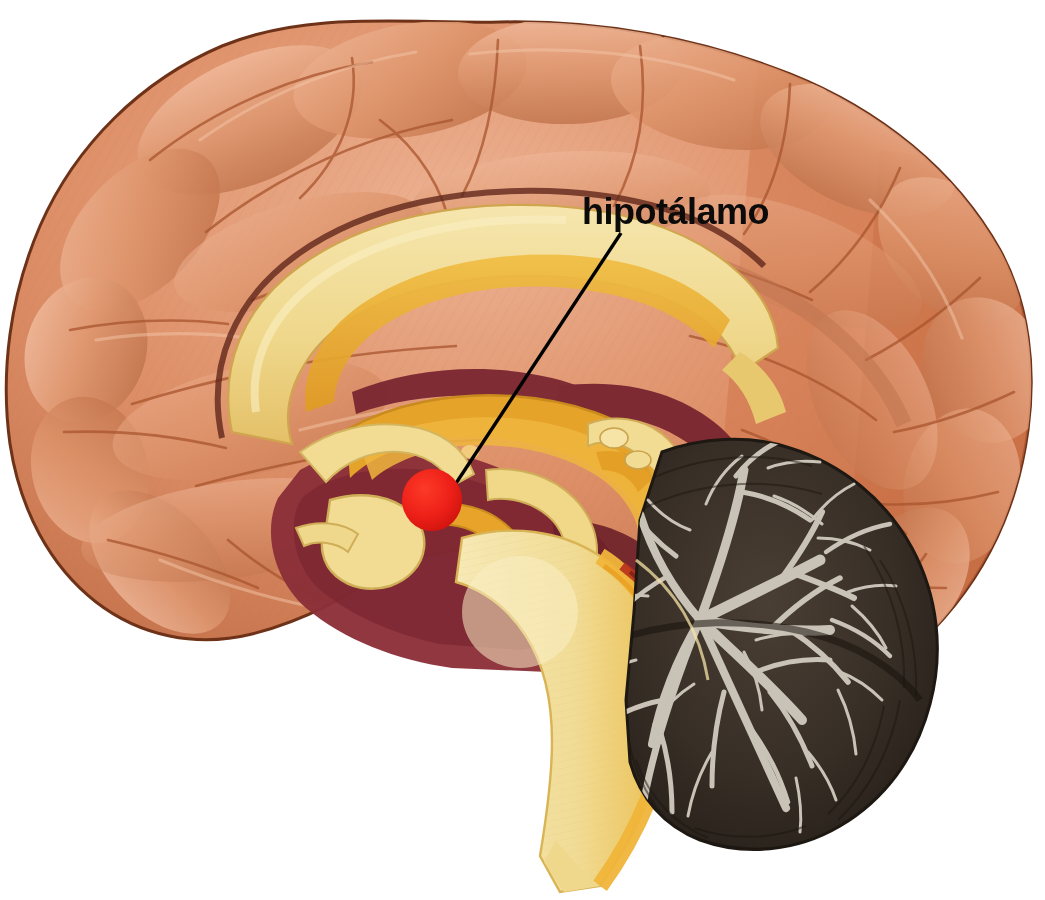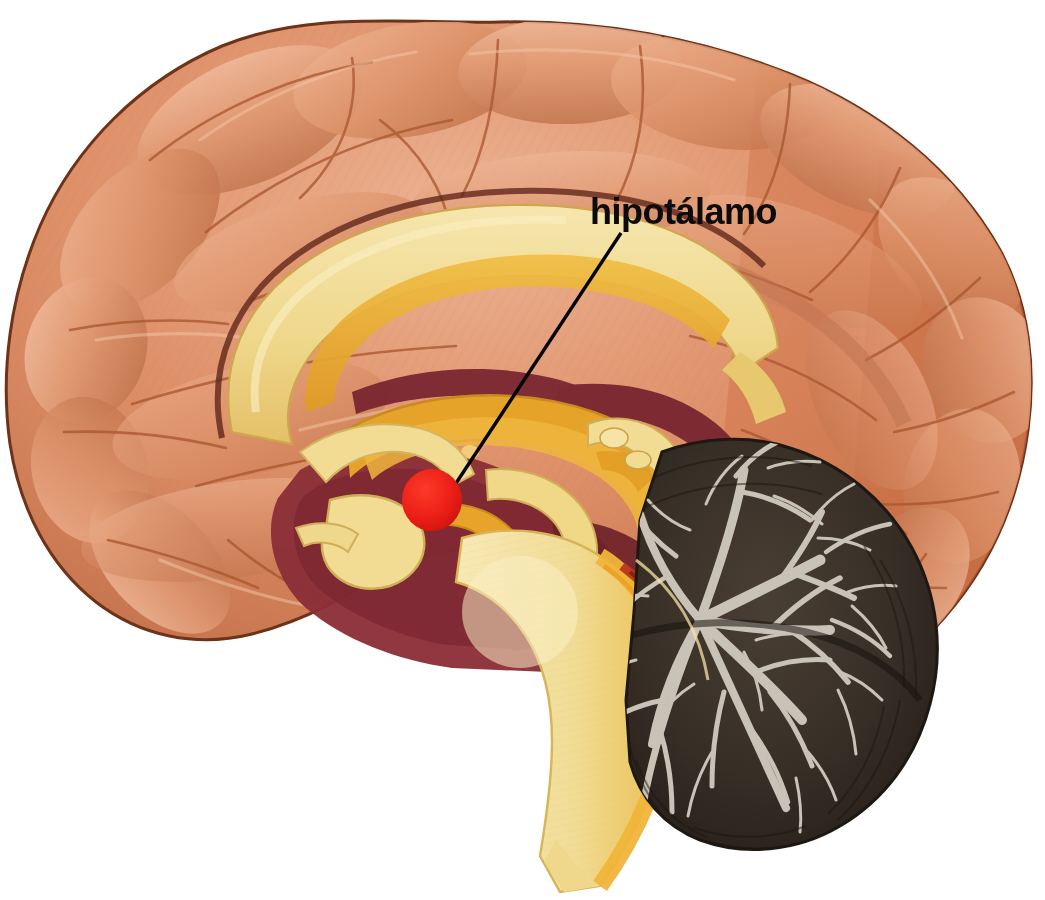--- a/index.html
+++ b/index.html
@@ -1,21 +1,21 @@
 <!DOCTYPE html>
 <html><head>
 <meta charset="utf-8">
 <title>hipotálamo</title>
 <style>
   html,body{margin:0;padding:0;background:#ffffff;}
   body{width:1045px;height:900px;overflow:hidden;
        font-family:"Liberation Sans","DejaVu Sans",sans-serif;}
   #stage{position:relative;width:1045px;height:900px;background:#ffffff;}
   #brain-svg{position:absolute;left:0;top:0;width:1045px;height:900px;}
-  #label-layer{position:absolute;left:12px;top:0;width:938px;height:900px;pointer-events:none;padding-left:44px;}
+  #label-layer{position:absolute;left:4px;top:0;width:938px;height:900px;pointer-events:none;padding-left:44px;}
   .anno-text{
     position:absolute;
     font-family:"Liberation Sans","DejaVu Sans",sans-serif;
     font-weight:bold;
     font-size:36px;
     letter-spacing:-0.5px;
     color:#0b0b0b;
     white-space:nowrap;
     line-height:1;
   }

